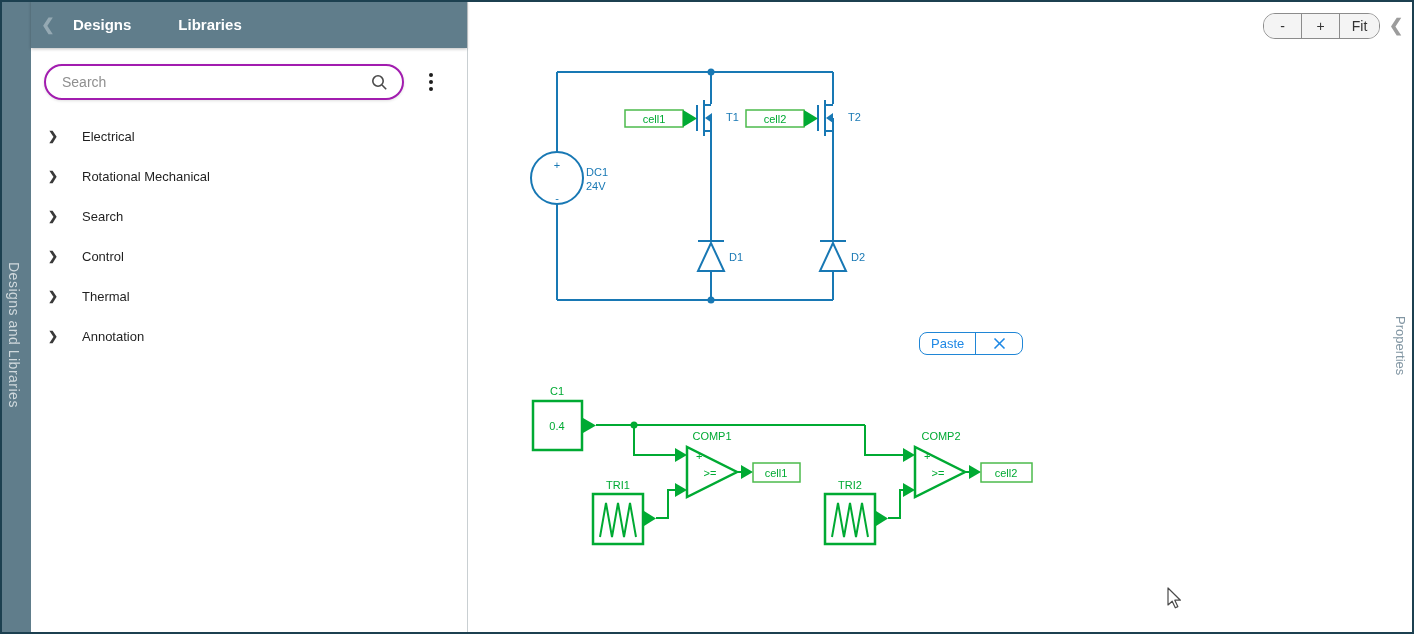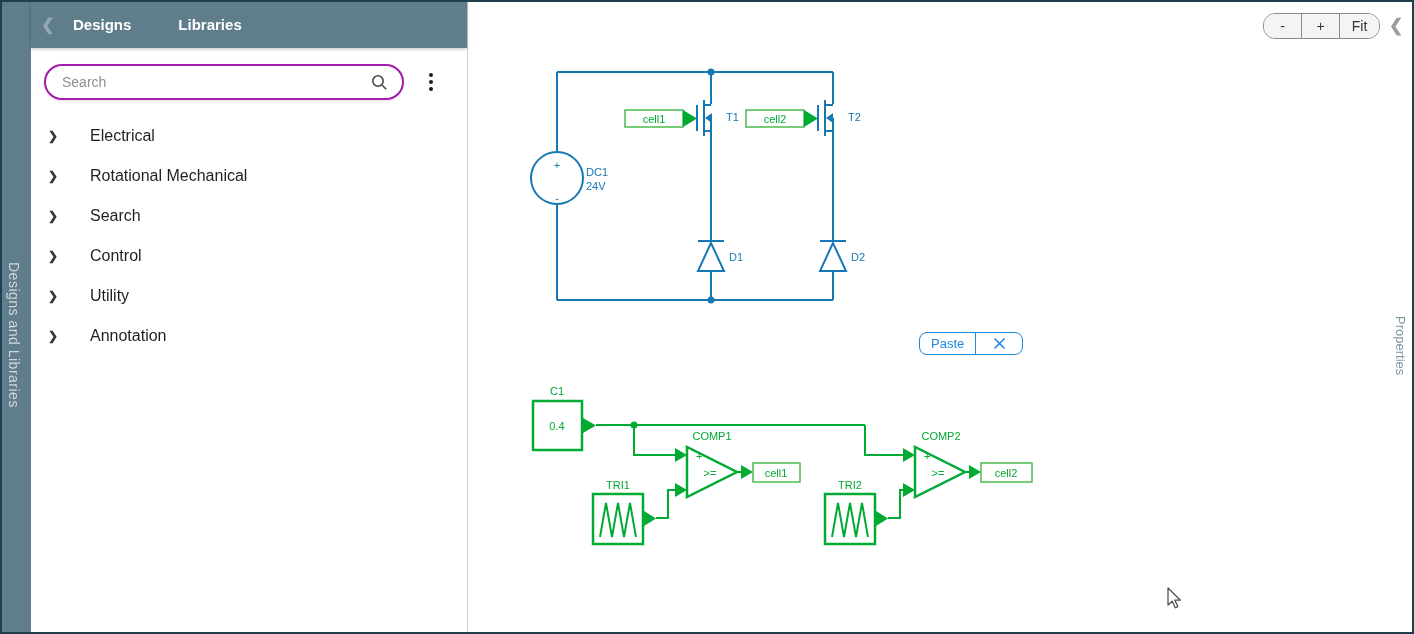--- a/index.html
+++ b/index.html
@@ -32,21 +32,21 @@
     display:flex; align-items:center; padding:0 14px 0 16px; }
   .search-input { flex:1; border:none; outline:none; font-size:14px; color:#333; background:transparent; }
   .search-input::placeholder { color:#8f8f8f; }
   .search-icon { width:18px; height:18px; flex:0 0 auto; cursor:pointer; }
   .kebab { position:absolute; left:423px; top:70px; width:16px; height:24px; display:flex; flex-direction:column;
     align-items:center; justify-content:center; gap:3px; cursor:pointer; }
   .kebab i { width:4px; height:4px; border-radius:50%; background:#1d1d1d; }
 
   .tree-item { position:absolute; left:31px; width:436px; height:40px; display:flex; align-items:center; cursor:pointer; }
   .tree-chevron { margin-left:17px; width:14px; font-size:12px; font-weight:bold; color:#3a3a3a; }
-  .tree-label { margin-left:28px; font-size:16px; color:#1f1f1f; }
+  .tree-label { margin-left:20px; font-size:13px; color:#1f1f1f; }
 
   .divider { position:absolute; left:467px; top:0; width:1px; height:634px; background:#c9cfd2; }
 
   
   .canvas { position:absolute; left:468px; top:0; width:946px; height:634px; background:#fff; }
   .circuit-svg { position:absolute; left:0; top:0; }
   .circuit-svg text { font-family:"Liberation Sans", sans-serif; }
   .tb { fill:#1878b4; font-size:11px; }
   .tg { fill:#00aa33; font-size:11px; }
 
@@ -113,21 +113,21 @@
   <div class="tree-item" style="top:196px">
     <span class="tree-chevron">❯</span>
     <span class="tree-label">Search</span>
   </div>
   <div class="tree-item" style="top:236px">
     <span class="tree-chevron">❯</span>
     <span class="tree-label">Control</span>
   </div>
   <div class="tree-item" style="top:276px">
     <span class="tree-chevron">❯</span>
-    <span class="tree-label">Utility</span>
+    <span class="tree-label">Thermal</span>
   </div>
   <div class="tree-item" style="top:316px">
     <span class="tree-chevron">❯</span>
     <span class="tree-label">Annotation</span>
   </div>
 
   <div class="divider"></div>
 
   <div class="canvas">
     <svg class="circuit-svg" width="946" height="634" viewBox="468 0 946 634">

